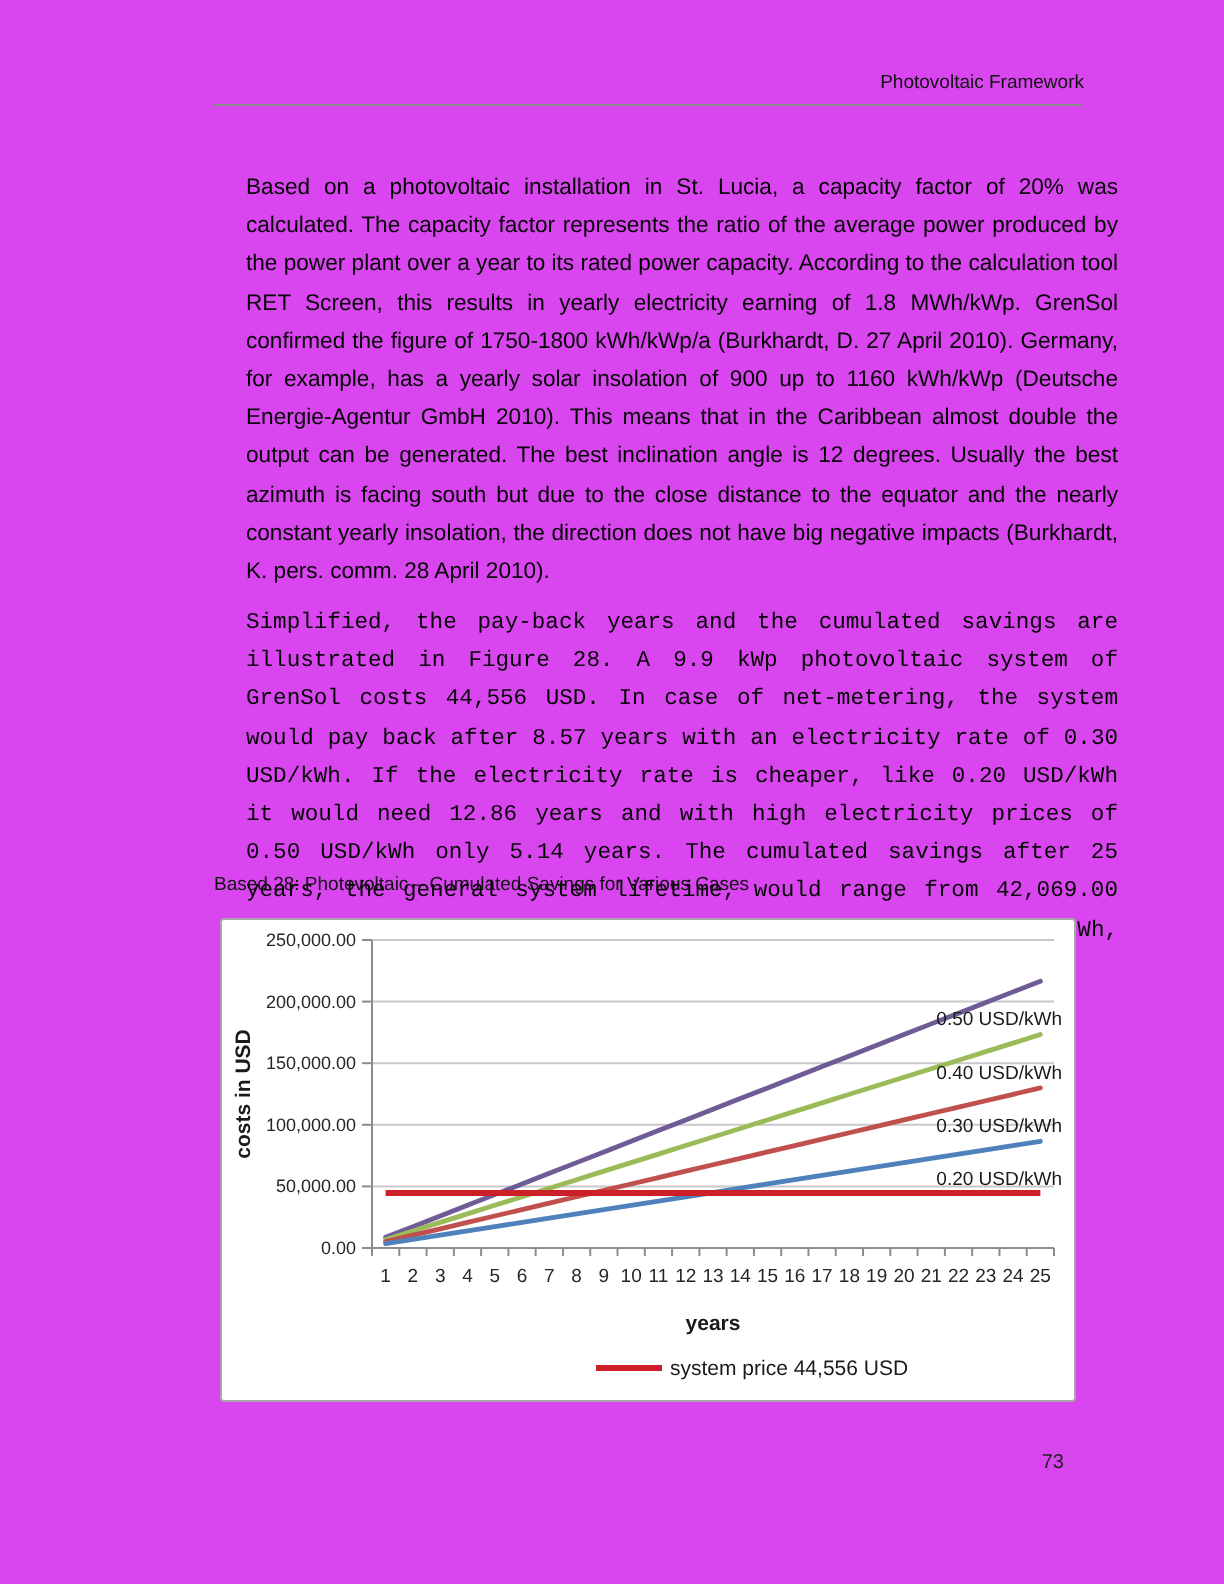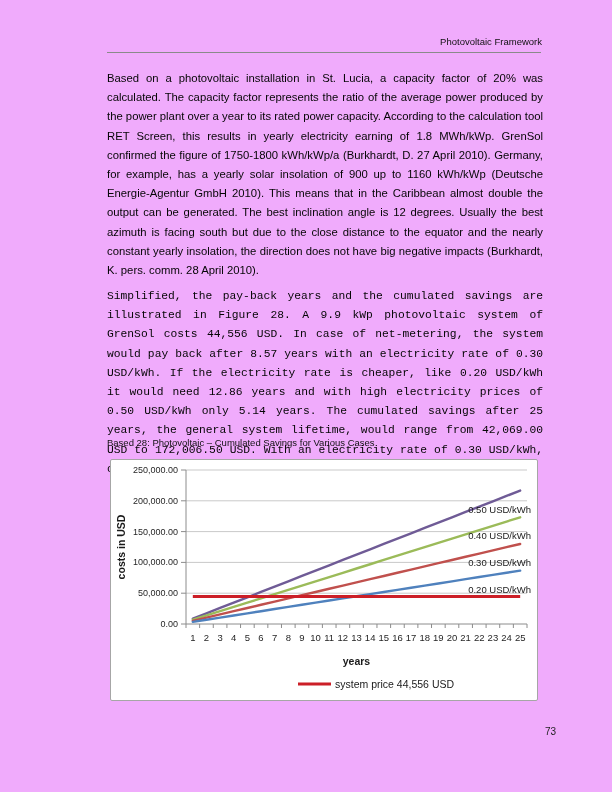--- a/index.html
+++ b/index.html
@@ -1,46 +1,46 @@
 <!DOCTYPE html>
 <html><head>
 <meta charset="utf-8">
 <style>
   html,body{margin:0;padding:0;background:#ffffff;}
   .page{
-    position:relative; width:612px; height:792px; background:#f0abfc;
+    position:relative; width:612px; height:792px; background:#d946ef;
     font-family:"Liberation Sans", sans-serif; color:#000;
     overflow:hidden;
   }
   .running-header{
     position:absolute; top:36px; right:70px;
     font-size:9.5px; color:#111;
   }
   .header-rule{
     position:absolute; top:52px; left:107px; width:434px; height:0;
     border-top:1px solid #8a8a8a;
   }
   .body-text{
-    position:absolute; left:107px; width:436px; margin:0;
+    position:absolute; left:107px; width:436px; margin:16px;
     font-size:11.3px; line-height:19.2px; text-align:justify; color:#060606;
   }
   .p1{ top:69px; }
   .p2{ top:287px;font-family:Liberation Mono, monospace; }
   .caption{
     position:absolute; left:107px; top:437px; width:436px;
     font-size:9.5px; color:#111;
   }
   .chart-box{
     position:absolute; left:110px; top:459px; width:428px; height:242px;
     border:1px solid #a6a6a6; border-radius:2px; background:#ffffff;
     box-sizing:border-box;
   }
   .chart-box svg{ display:block; width:426px; height:240px; }
   .page-number{
-    position:absolute; top:726px; right:56px;
+    position:absolute; top:726px; right:80px;
     font-size:10px; color:#222;text-align:right;
   }
   
   .ytick{ font-size:9px; fill:#262626; font-family:"Liberation Sans", sans-serif; }
   .xtick{ font-size:9.5px; fill:#262626; font-family:"Liberation Sans", sans-serif; }
   .serieslabel{ font-size:9.5px; fill:#1a1a1a; font-family:"Liberation Sans", sans-serif; }
   .axistitle{ font-size:10.5px; font-weight:bold; fill:#1a1a1a; font-family:"Liberation Sans", sans-serif; }
   .legendtext{ font-size:10.5px; fill:#1a1a1a; font-family:"Liberation Sans", sans-serif; }
 </style>
 </head>

